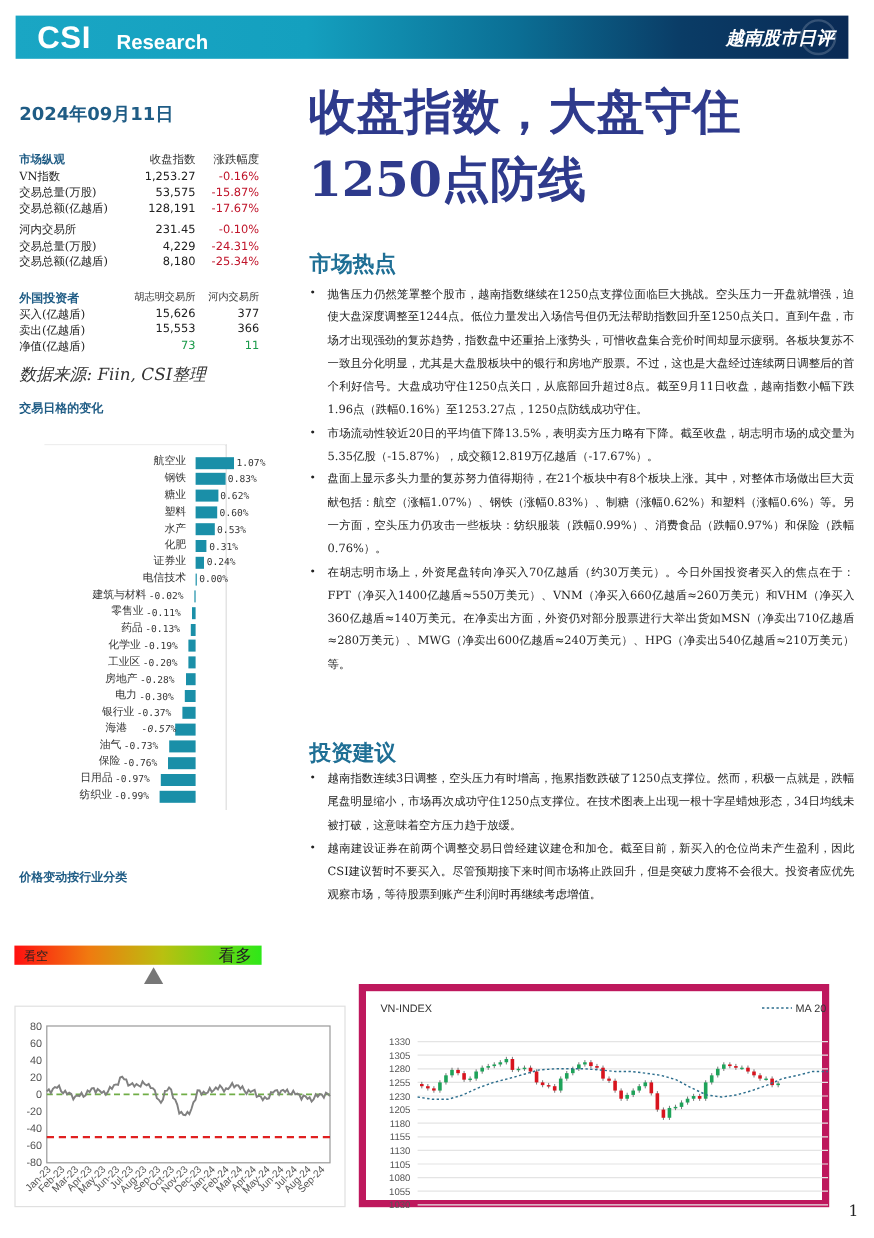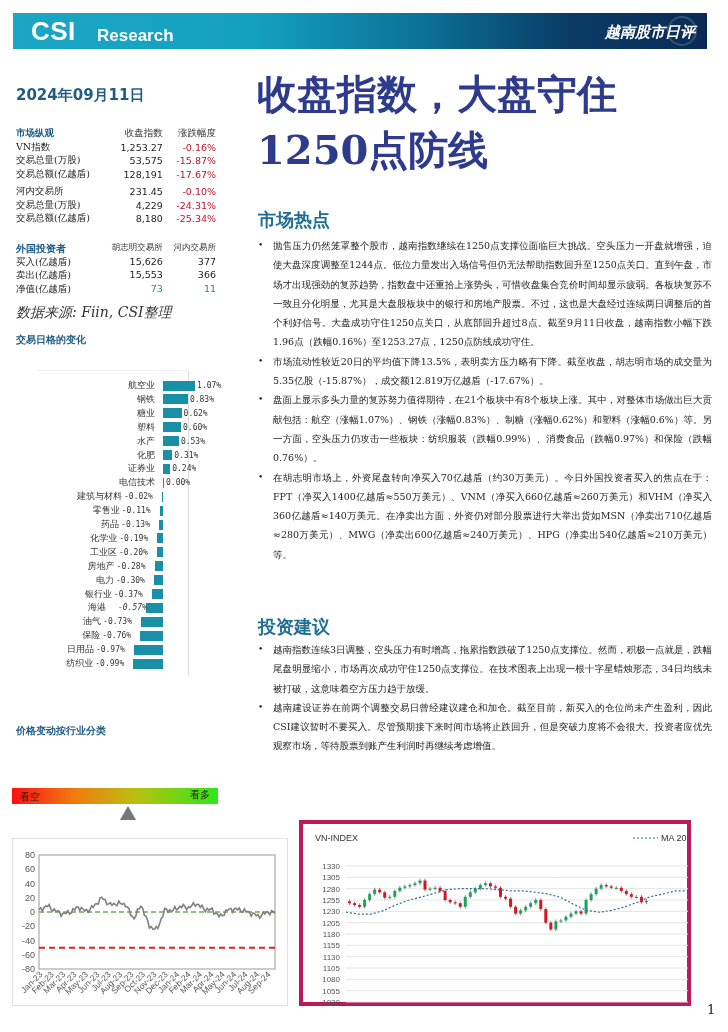--- a/index.html
+++ b/index.html
@@ -39,25 +39,25 @@
   .section-small { position: absolute; left: 16px; font-size: 10px; font-weight: bold; color: #1f5c85; }
 
   .sector-chart { position: absolute; left: 37px; top: 370px; width: 152px; height: 305px; border-right: 1px solid #ddd; border-top: 1px solid #eee; }
   .sector-row { position: absolute; left: 0; width: 220px; height: 13px; }
   .sector-row .lbl { position: absolute; right: 123px; width: 80px; text-align: right; font-size: 9px; color: #333; top: 0; line-height: 13px; font-family: "DejaVu Serif", serif; }
   .sector-row .bar { position: absolute; height: 10px; top: 1.5px; background: #1a8fa8; }
   .sector-row .val { position: absolute; font-size: 8px; color: #333; top: 0; line-height: 13px; font-family: "DejaVu Sans Mono", monospace; }
 
   .gauge { position: absolute; left: 12px; top: 788px; width: 206px; height: 16px; background: linear-gradient(90deg, #ff1010 0%, #f07a10 30%, #b9c010 60%, #2ee818 100%); }
   .gauge .left { position: absolute; left: 8px; top: 2px; font-size: 10px; color: #222; }
-  .gauge .right { position: absolute; right: 8px; top: 0px; font-size: 10px; color: #222; }
+  .gauge .right { position: absolute; right: 8px; top: 0px; font-size: 14px; color: #222; }
   .gauge-pointer { position: absolute; left: 120px; top: 806px; width: 0; height: 0; border-left: 8px solid transparent; border-right: 8px solid transparent; border-bottom: 14px solid #777; }
 
   .sentiment-chart { position: absolute; left: 12px; top: 838px; width: 276px; height: 168px; border: 1px solid #e0e0e0; }
-  .vn-chart { position: absolute; left: 299px; top: 820px; width: 392px; height: 186px; border: 4px solid #be185d; }
+  .vn-chart { position: absolute; left: 299px; top: 820px; width: 392px; height: 186px; border: 6px solid #be185d; }
 
   .headline { position: absolute; left: 257px; top: 66px; width: 460px; font-family: "DejaVu Serif", serif; font-weight: bold; font-size: 40px; line-height: 56px; color: #2e3a8c; }
   .h2 { position: absolute; left: 258px; font-size: 18px; font-weight: bold; color: #1f6f95; }
 
   .bullets { position: absolute; left: 257px; width: 455px; font-size: 9.5px; line-height: 19.3px; color: #222; font-family: "DejaVu Serif", serif; }
   .bullets .item { position: relative; padding-left: 16px; text-align: justify; }
   .bullets .item::before { content: "•"; position: absolute; left: 1px; top: 0; font-size: 9px; }
 
   .page-num { position: absolute; left: 707px; top: 1002px; font-size: 13px; font-family: "DejaVu Serif", serif; }
 </style>

